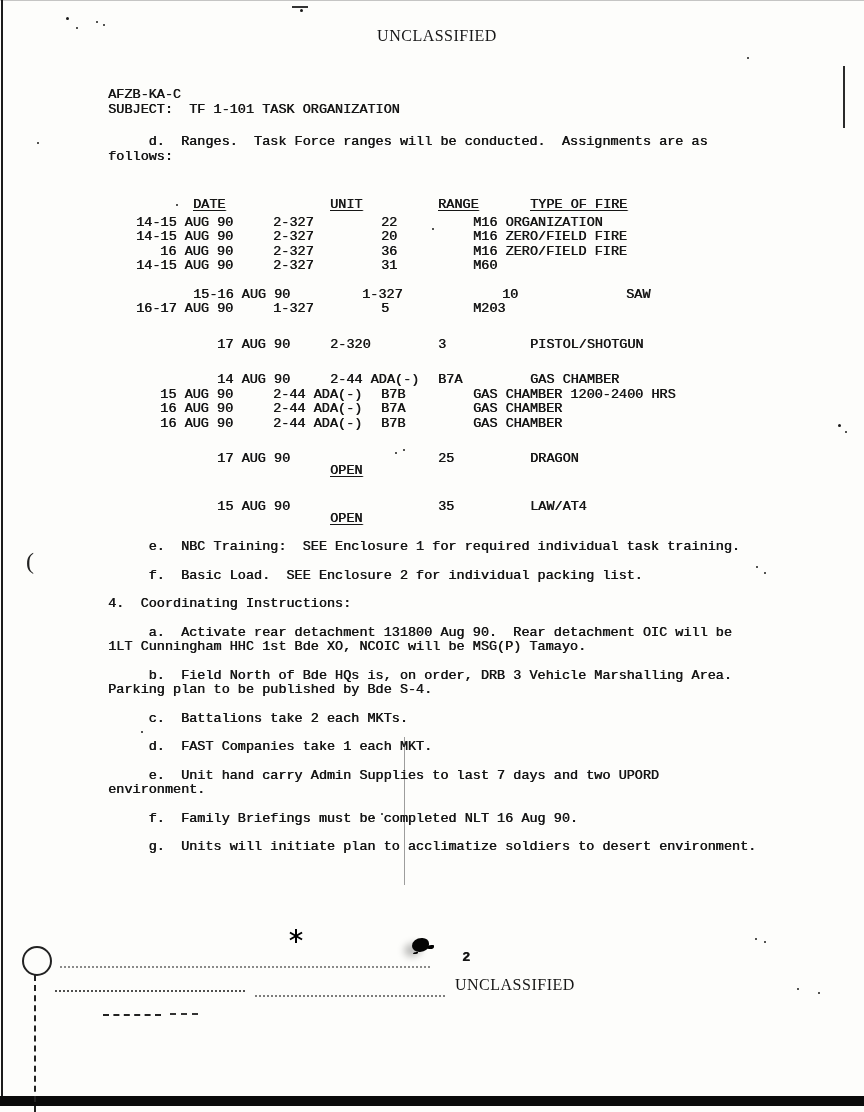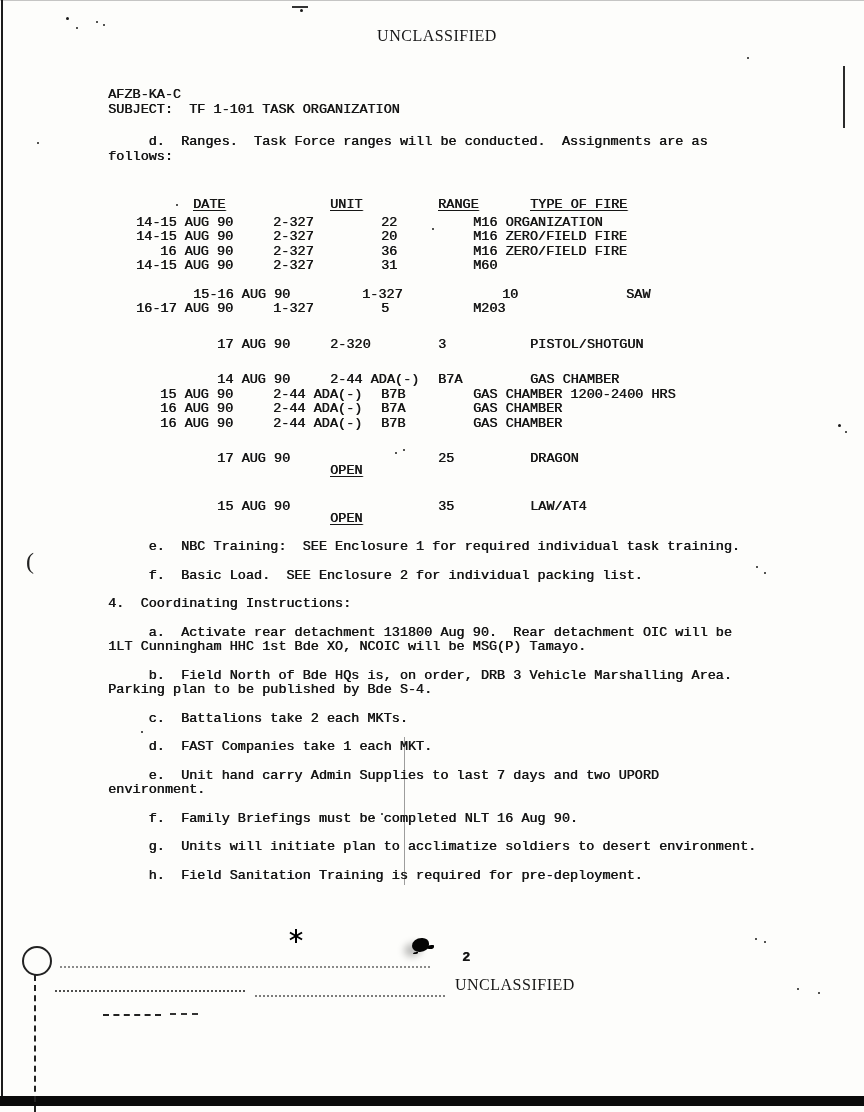--- a/index.html
+++ b/index.html
@@ -187,23 +187,20 @@
       <div class="para">
         <div class="line">     e.  Unit hand carry Admin Supplies to last 7 days and two UPORD</div>
         <div class="line">environment.</div>
       </div>
       <div class="para">
         <div class="line">     f.  Family Briefings must be completed NLT 16 Aug 90.</div>
       </div>
       <div class="para">
         <div class="line">     g.  Units will initiate plan to acclimatize soldiers to desert environment.</div>
       </div>
-      <div class="para">
-        <div class="line">     h.  Field Sanitation Training is required for pre-deployment.</div>
-      </div>
     </div>
 </div>
 
 <div class="page-number">2</div>
 <div class="classification-bottom serif">UNCLASSIFIED</div>
 
 <div>
   <div class="art edge-top"></div>
   <div class="art edge-left"></div>
   <div class="art edge-bottom"></div>

